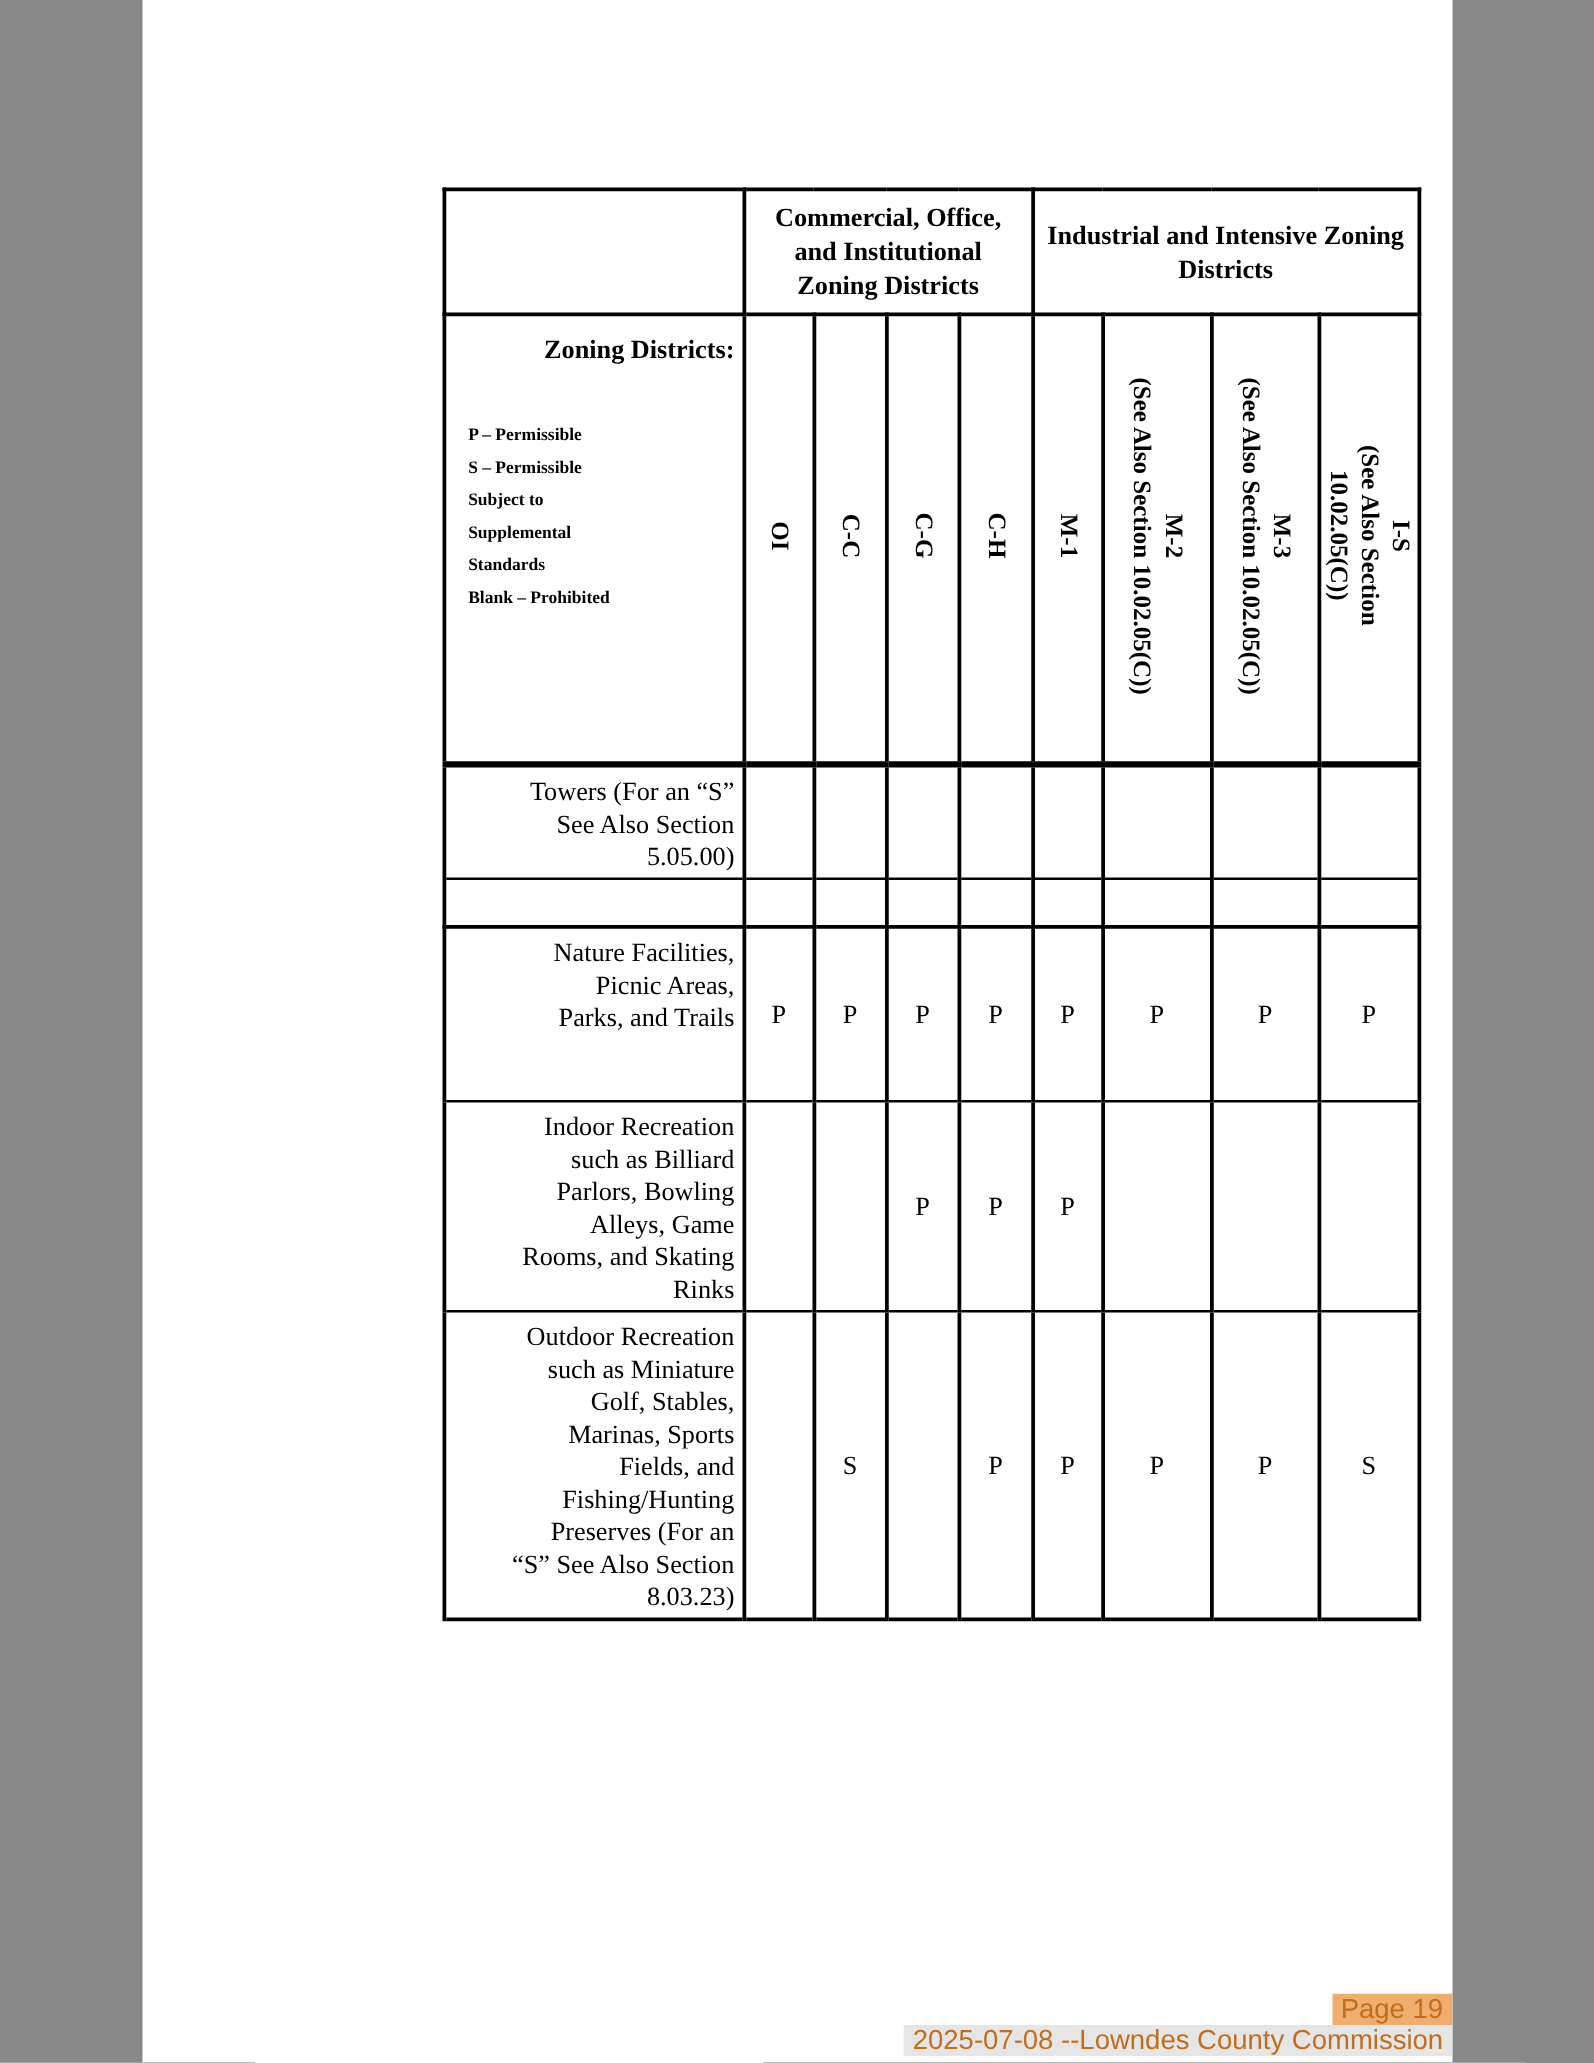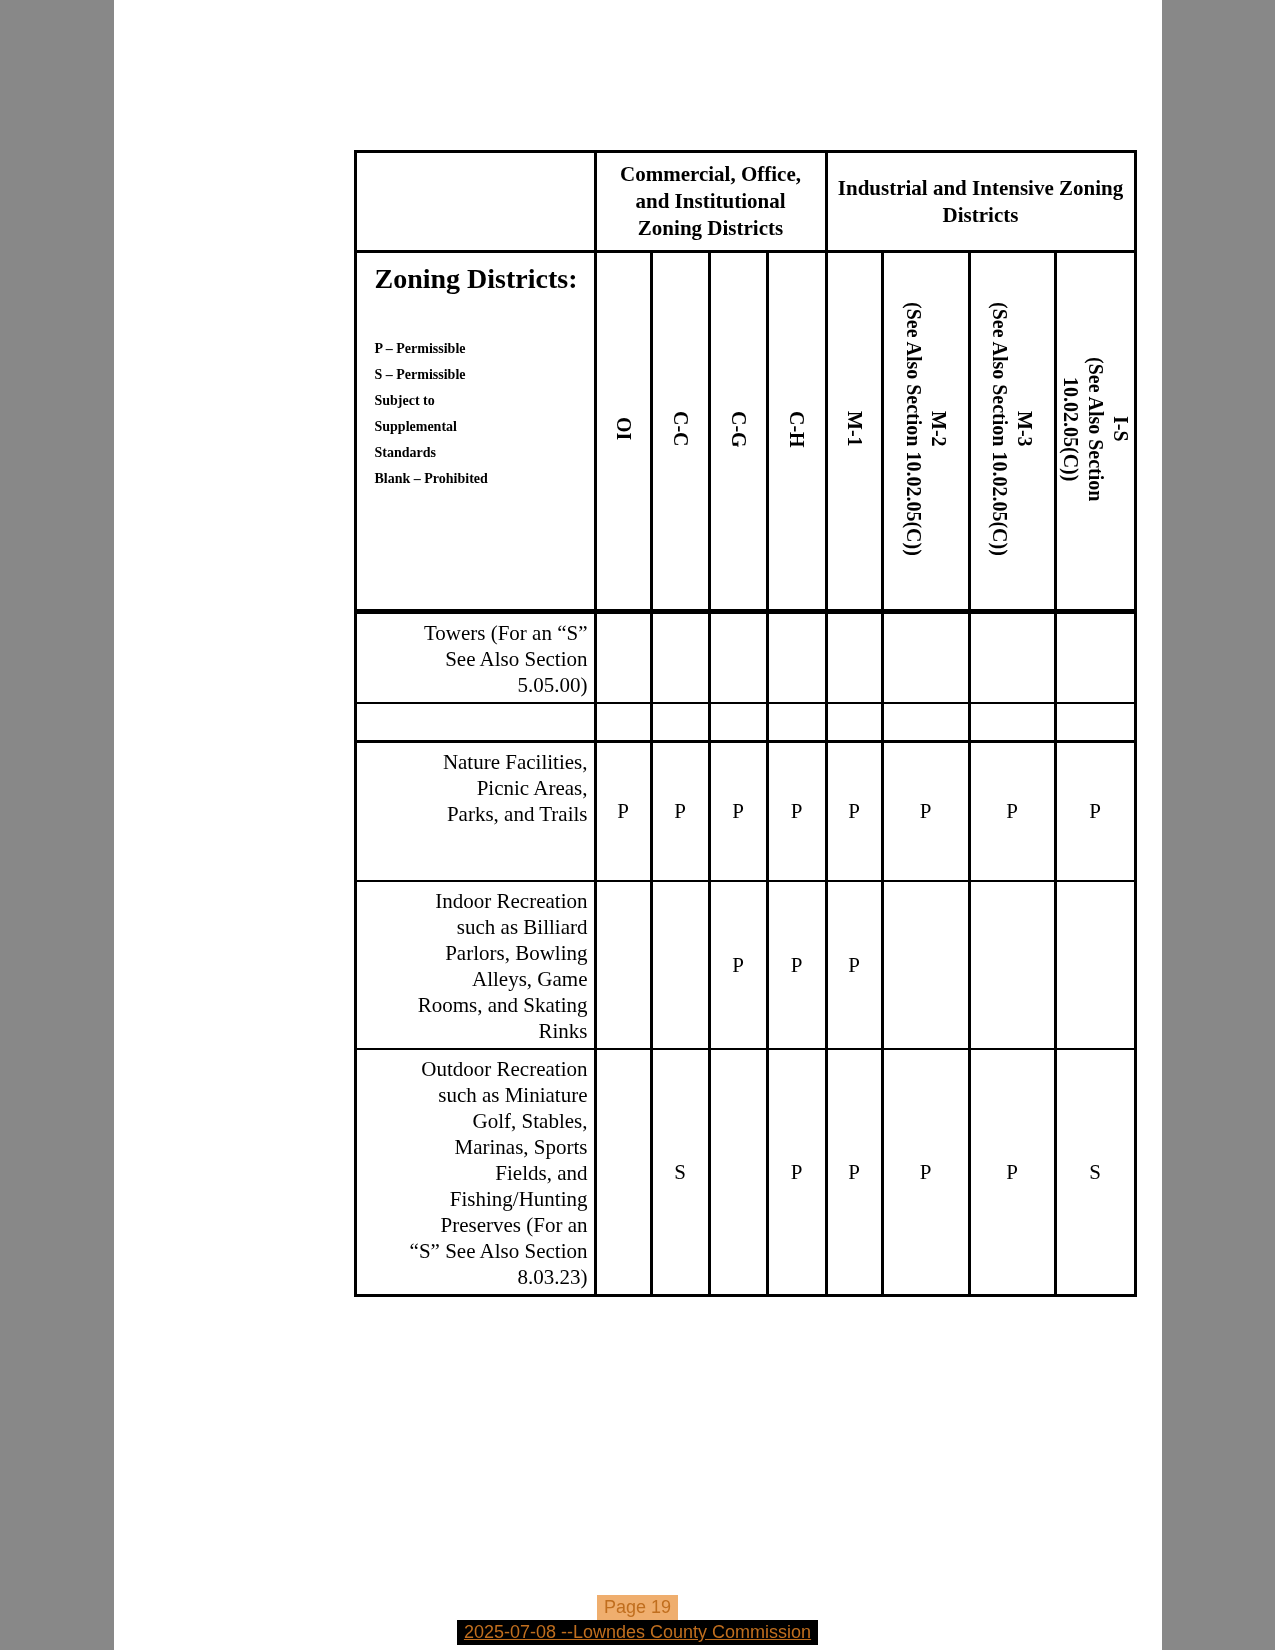--- a/index.html
+++ b/index.html
@@ -54,22 +54,22 @@
   }
   th.corner { background: #fff; }
 
   th.legend-cell {
     vertical-align: top;
     text-align: left;
     padding: 13px 6px 0 18px;
     font-weight: bold;
   }
   .legend-title {
-    text-align: left;
-    font-size: 28px;
+    text-align: right;
+    font-size: 21px;
     line-height: 26px;
     margin-bottom: 44px;
   }
   .legend-lines {
     font-size: 14px;
     line-height: 26px;
     white-space: pre-line;
   }
 
   th.vcell {
@@ -101,23 +101,23 @@
     vertical-align: middle;
     text-align: center;
     font-size: 21px;
   }
 
   .footer {
     position: absolute;
     left: 0;
     right: 0;
     bottom: 5px;
-    text-align: center;
+    text-align: right;
     font-family: "Liberation Sans", sans-serif;
-    font-size: 18px;
+    font-size: 22px;
     line-height: 20px;
   }
   .footer .hl {
     display: inline-block;
     padding: 2px 7px 3px 7px;
   }
 </style>
 </head>
 <body>
 
@@ -235,17 +235,17 @@
           <td class="val">S</td>
         </tr>
       </tbody>
   </table>
 
   <div class="footer">
     <div>
       <span class="hl" style="background: rgb(239, 174, 110); color: rgb(192, 110, 30);">Page 19</span>
     </div>
     <div>
-      <span class="hl" style="background: #000000; color: rgb(192, 110, 30); text-decoration: underline;">2025-07-08 --Lowndes County Commission</span>
+      <span class="hl" style="background: #e5e5e5; color: rgb(192, 110, 30);">2025-07-08 --Lowndes County Commission</span>
     </div>
   </div>
 
 </div>
 
 </body></html>

